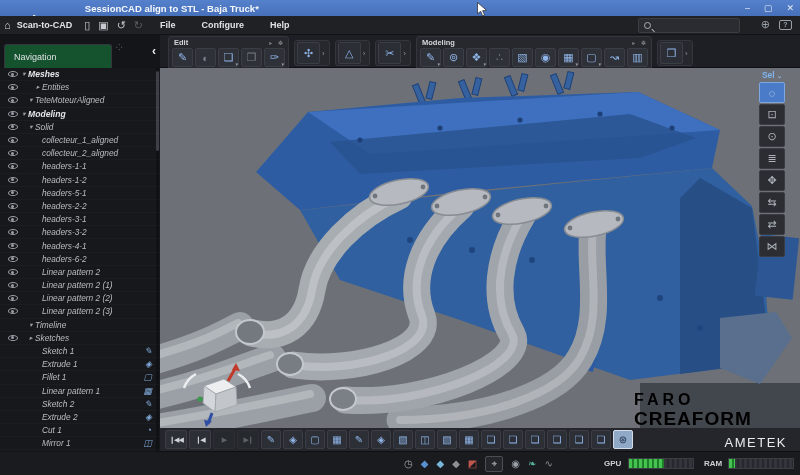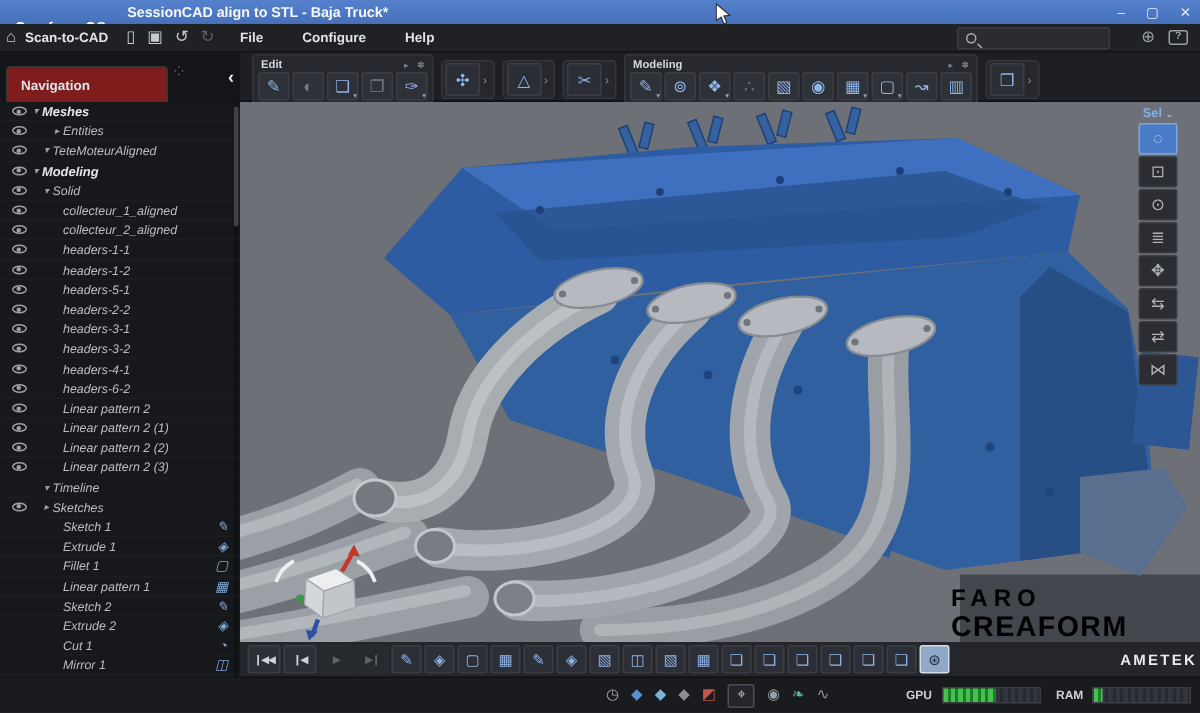--- a/index.html
+++ b/index.html
@@ -46,23 +46,23 @@
     border-radius:2px; color:#8fb4e8; font-size:11px; display:flex; align-items:center; justify-content:center; }
   .rbtn.dim { color:#787d85; }
   .rbtn .caret { position:absolute; right:0px; bottom:-1px; font-size:5px; color:#9aa0a8; }
   .rtool { margin-top:4px; display:flex; align-items:center; background:#26282e; border:1px solid #33363d;
     border-radius:3px; height:26px; padding:0 2px; }
   .rtool .rbtn { width:23px; height:22px; background:#2b2e34; }
   .rtool .chev { color:#8b9097; font-size:8px; padding:0 2px; }
 
   
   .side-tabs { position:absolute; left:0; top:35px; width:160px; height:33px; background:#141519; }
-  .nav-tab { position:absolute; left:4px; top:9px; width:108px; height:24px; background:#7f1d1d;
+  .nav-tab { position:absolute; left:4px; top:9px; width:108px; height:24px; background:#14532d;
     border:1px solid #34373e; border-bottom:none; border-radius:3px 3px 0 0;
-    font-size:9px; font-weight:700; color:#dfe2e6; line-height:24px; padding-left:9px; }
+    font-size:9px; font-weight:400; color:#dfe2e6; line-height:24px; padding-left:9px; }
   .tab-dots { position:absolute; left:116px; top:6px; color:#7b7f86; font-size:8px; }
   .sidebar { position:absolute; left:0; top:68px; width:160px; height:384px; background:#17181c; overflow:hidden; }
   .scrollbar { position:absolute; right:1px; top:0px; width:3px; height:384px; background:#101115; }
   .scroll-thumb { position:absolute; top:3px; width:3px; height:80px; background:#3d4047; border-radius:2px; }
   .trow { position:relative; height:13.2px; display:flex; align-items:center;
     border-bottom:1px solid rgba(255,255,255,.025);font-style:italic; }
   .trow .eye { width:10px; height:6px; border:1px solid #9ba0a7; border-radius:50%; position:relative;
     margin-left:8px; flex:none; }
   .trow .eye::after { content:''; position:absolute; width:3px; height:3px; border-radius:50%;
     background:#9ba0a7; left:2.4px; top:.6px; }
@@ -91,21 +91,21 @@
 
   
   .timelinebar { position:absolute; left:160px; top:428px; width:640px; height:24px; background:#24262b;
     display:flex; align-items:center; gap:2px; padding-left:5px; border-bottom:1px solid #0e0f12; }
   .tb-nav { width:22px; height:19px; background:#2c2f35; border:1px solid #3b3e45; border-radius:2px;
     color:#cfd3d9; font-size:7px; display:flex; align-items:center; justify-content:center; letter-spacing:-1px; }
   .tb-nav.dim { opacity:.35; }
   .tb-feat { width:20px; height:19px; background:#2c2f35; border:1px solid #3b3e45; border-radius:2px;
     color:#8fb4e8; font-size:10px; display:flex; align-items:center; justify-content:center; }
   .tb-feat.active { background:#8fa9c6; border-color:#d3dce9; color:#1d2c44; }
-  .ametek { position:absolute; right:2px; top:7px; font-size:10px; font-weight:700; letter-spacing:1.5px; color:#e8eaec; }
+  .ametek { position:absolute; right:13px; top:7px; font-size:13px; font-weight:400; letter-spacing:1.5px; color:#e8eaec; }
 
   
   .statusbar { position:absolute; left:0; top:452px; width:800px; height:23px; background:#191b1f;
     display:flex; align-items:center; }
   .st-icons { position:absolute; left:404px; display:flex; align-items:center; gap:8px; }
   .st-ico { font-size:10px; line-height:1; }
   .st-boxed { width:18px; height:16px; border:1px solid #4a4e55; border-radius:2px; background:#24262b;
     display:flex; align-items:center; justify-content:center; }
   .meter-label { position:absolute; font-size:8px; font-weight:700; color:#cdd1d6; }
   .meter { position:absolute; top:6px; height:11px; background:#26282d; border:1px solid #3a3d43;

